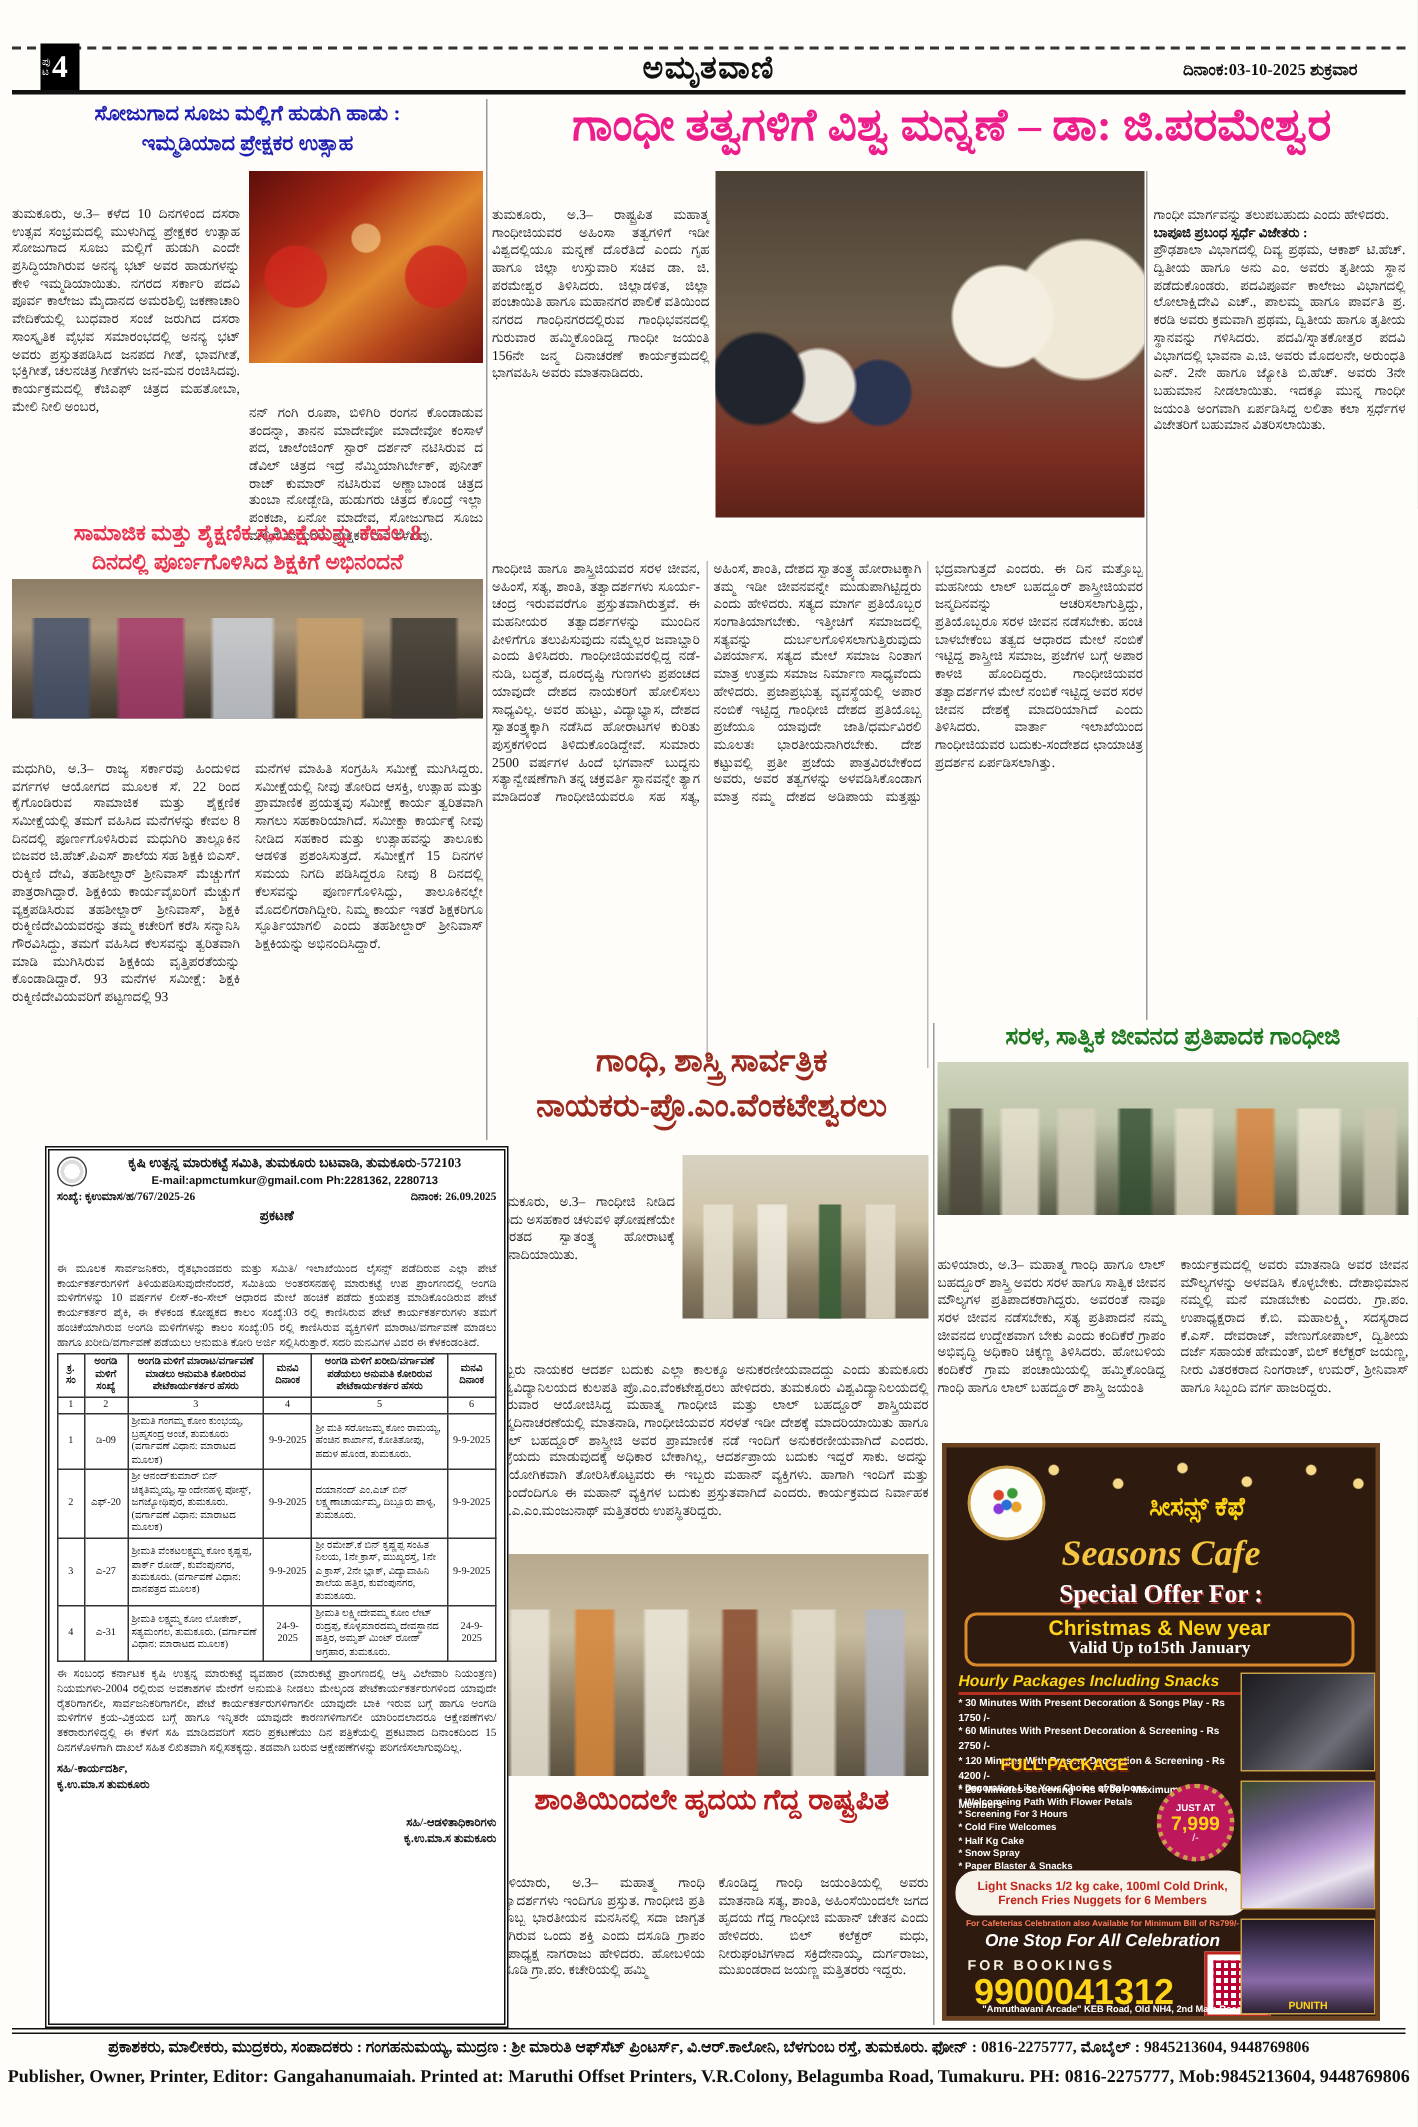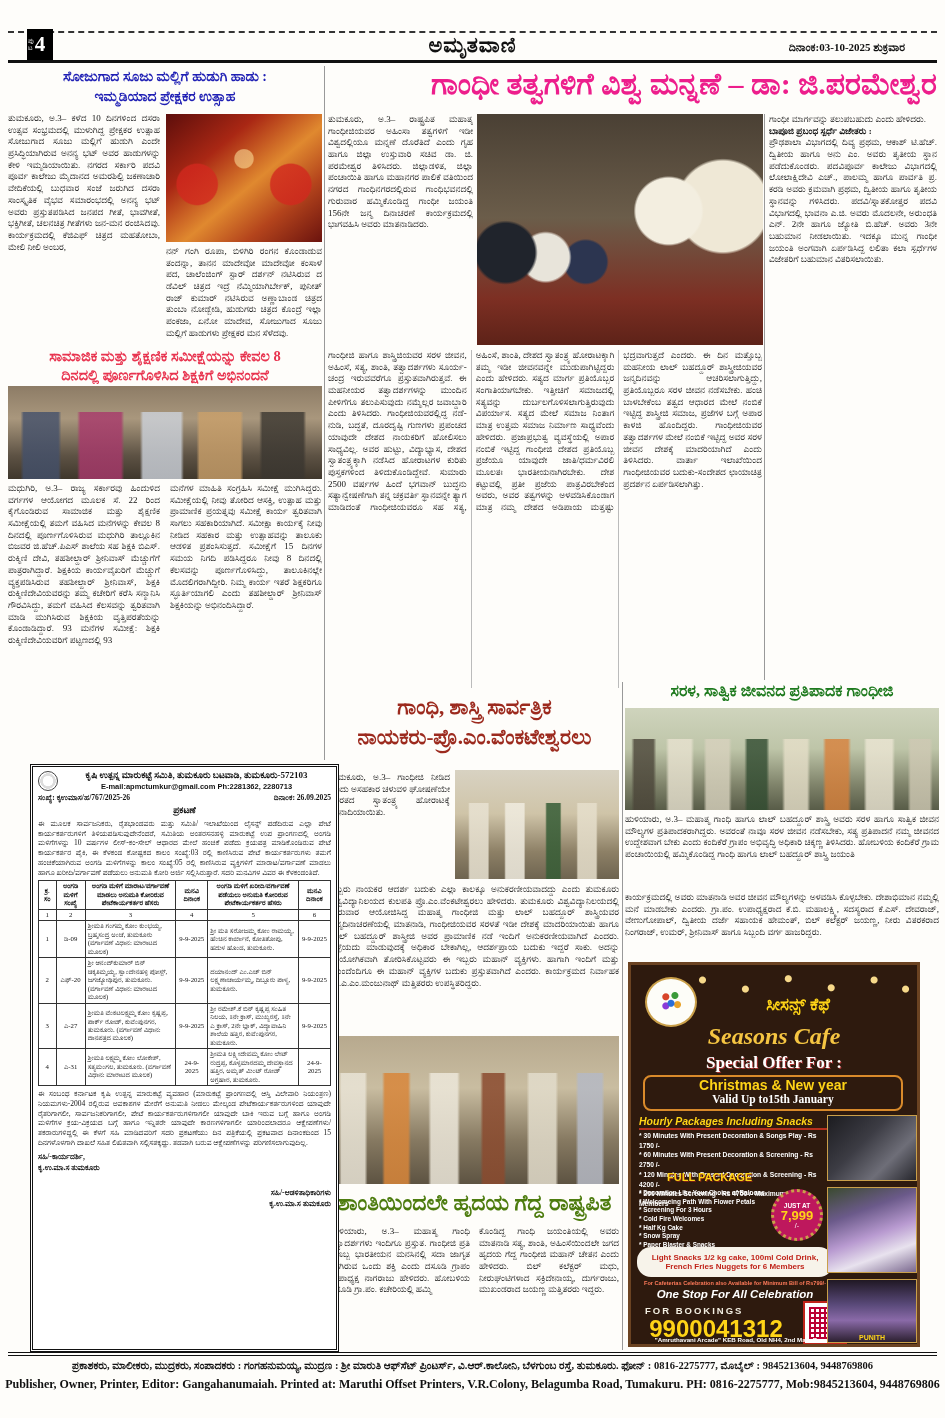--- a/index.html
+++ b/index.html
@@ -1,33 +1,33 @@
 <!DOCTYPE html>
 <html><head>
 <meta charset="utf-8">
 <style>
   html,body{margin:0;padding:0;background:#e8e8e4;}
   #page{position:relative;width:945px;height:1418px;background:#fefdfa;margin:0 auto;
         font-family:"Liberation Serif","DejaVu Serif",serif;color:#111;overflow:hidden;}
   .abs{position:absolute;}
-  .just{text-align:justify;}
+  .just{text-align:justify;margin-top:24px;}
   .b{font-weight:bold;}
 
   
   #top-dash{top:31px;left:8px;right:8px;border-top:2px dashed #333;}
   #pagebox{top:29px;left:27px;width:26px;height:31px;background:#000;color:#fff;display:flex;align-items:center;}
   #pagebox .pb-side{display:flex;flex-direction:column;font-size:7px;line-height:1;padding:1px;}
   #pagebox .pb-num{font-size:21px;font-weight:bold;line-height:1;}
   #masthead{top:33px;left:0;width:945px;text-align:center;font-size:21px;font-weight:bold;letter-spacing:1px;}
   #dateline{top:41px;right:40px;font-size:11px;font-weight:bold;}
   #head-rule{top:60px;left:8px;right:8px;height:3px;background:#111;}
 
   
   #left-headline{top:67px;left:8px;width:314px;color:#1f1fb4;font-size:14px;font-weight:bold;line-height:1.45;text-align:center;}
-  #main-headline{top:64px;left:332px;width:605px;color:#ed1e8c;font-size:30px;font-weight:bold;text-align:right;line-height:1.3;}
+  #main-headline{top:64px;left:332px;width:605px;color:#ed1e8c;font-size:30px;font-weight:bold;text-align:center;line-height:1.3;}
 
   
   .body-txt{font-size:9px;line-height:1.3;}
 
   
   .photo{background:#777;}
   #photo-dasara{top:114px;left:166px;width:156px;height:128px;
      background:linear-gradient(140deg,#5d0e0b 0%,#a92714 30%,#e0892f 55%,#b4441c 75%,#6b130e 100%);}
   #photo-dasara::after{content:"";position:absolute;inset:0;
      background:radial-gradient(circle at 50% 35%,rgba(255,230,160,.55) 0 8%,transparent 9%),
@@ -76,27 +76,27 @@
   #gandhi-right{top:114px;left:769px;width:168px;height:564px;overflow:hidden;}
   #gandhi-body{top:350px;left:328px;width:434px;height:338px;overflow:hidden;
      column-count:3;column-gap:9px;column-rule:1px solid #bbb;}
 
   
   #venkat-headline{top:692px;left:330px;width:289px;color:#9c2a1e;font-size:21px;font-weight:bold;text-align:center;line-height:1.45;}
   #venkat-lead{top:772px;left:330px;width:120px;height:106px;overflow:hidden;}
   #venkat-body{top:884px;left:330px;width:289px;height:149px;overflow:hidden;}
 
   
-  #shanti-headline{top:1190px;left:330px;width:289px;font-size:22px;font-weight:bold;text-align:center;color:#4d7c0f;}
+  #shanti-headline{top:1190px;left:330px;width:289px;font-size:19px;font-weight:bold;text-align:center;color:#b91c1c;}
   #shanti-cols{top:1226px;left:330px;width:289px;height:126px;display:flex;gap:9px;overflow:hidden;}
   #shanti-cols > div{flex:1;}
 
   
   #sarala-headline{top:682px;left:625px;width:314px;color:#1e7a1e;font-size:16px;font-weight:bold;text-align:center;}
-  #sarala-cols{top:814px;left:625px;width:314px;height:146px;display:flex;gap:10px;overflow:hidden;flex-direction:column;}
+  #sarala-cols{top:814px;left:625px;width:314px;height:146px;display:flex;gap:10px;overflow:hidden;}
   #sarala-cols > div{flex:1;}
 
   
   #notice{top:764px;left:30px;width:309px;height:588px;border:3px double #111;background:#fff;
           padding:3px 5px;box-sizing:border-box;font-size:7.5px;line-height:1.3;overflow:hidden;}
   #notice-head{display:flex;align-items:center;gap:4px;}
   #notice-logo{width:18px;height:18px;border:1px solid #444;border-radius:50%;flex:0 0 auto;
       background:radial-gradient(circle,#fff 40%,#ddd 41% 60%,#fff 61%);}
   #notice-head-text{flex:1;text-align:center;}
   #notice-org{font-size:9px;font-weight:bold;}

